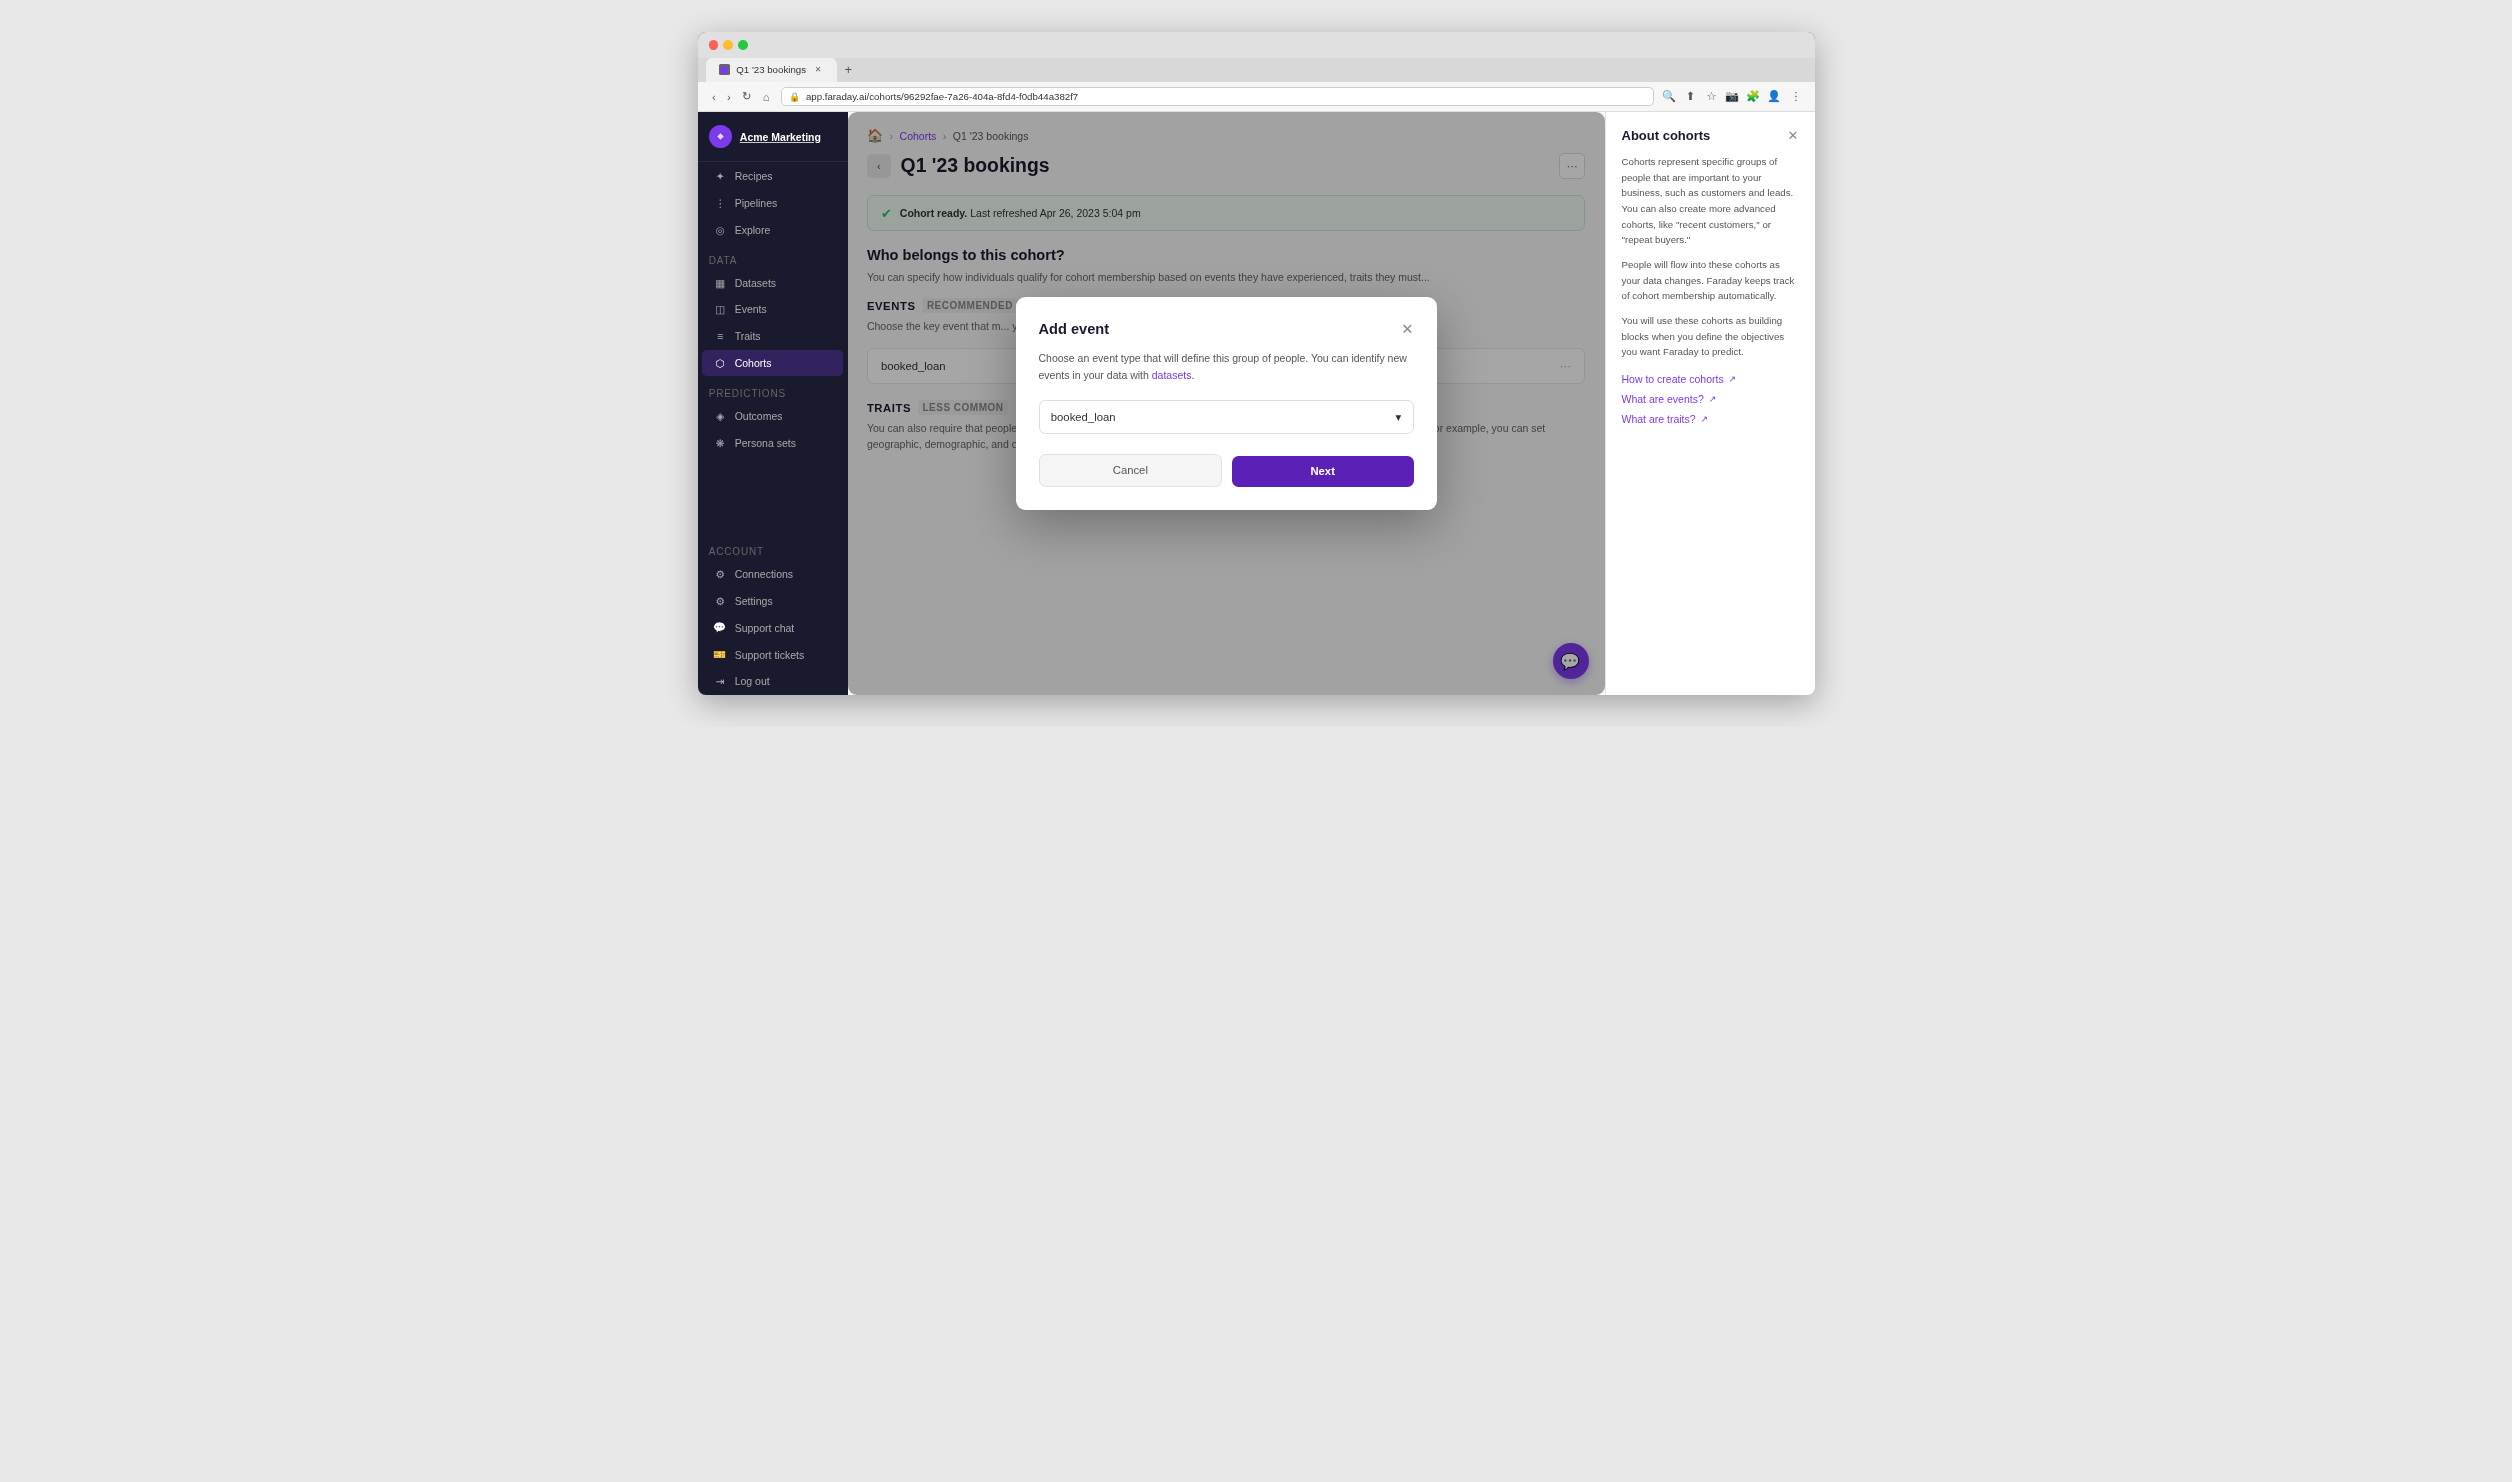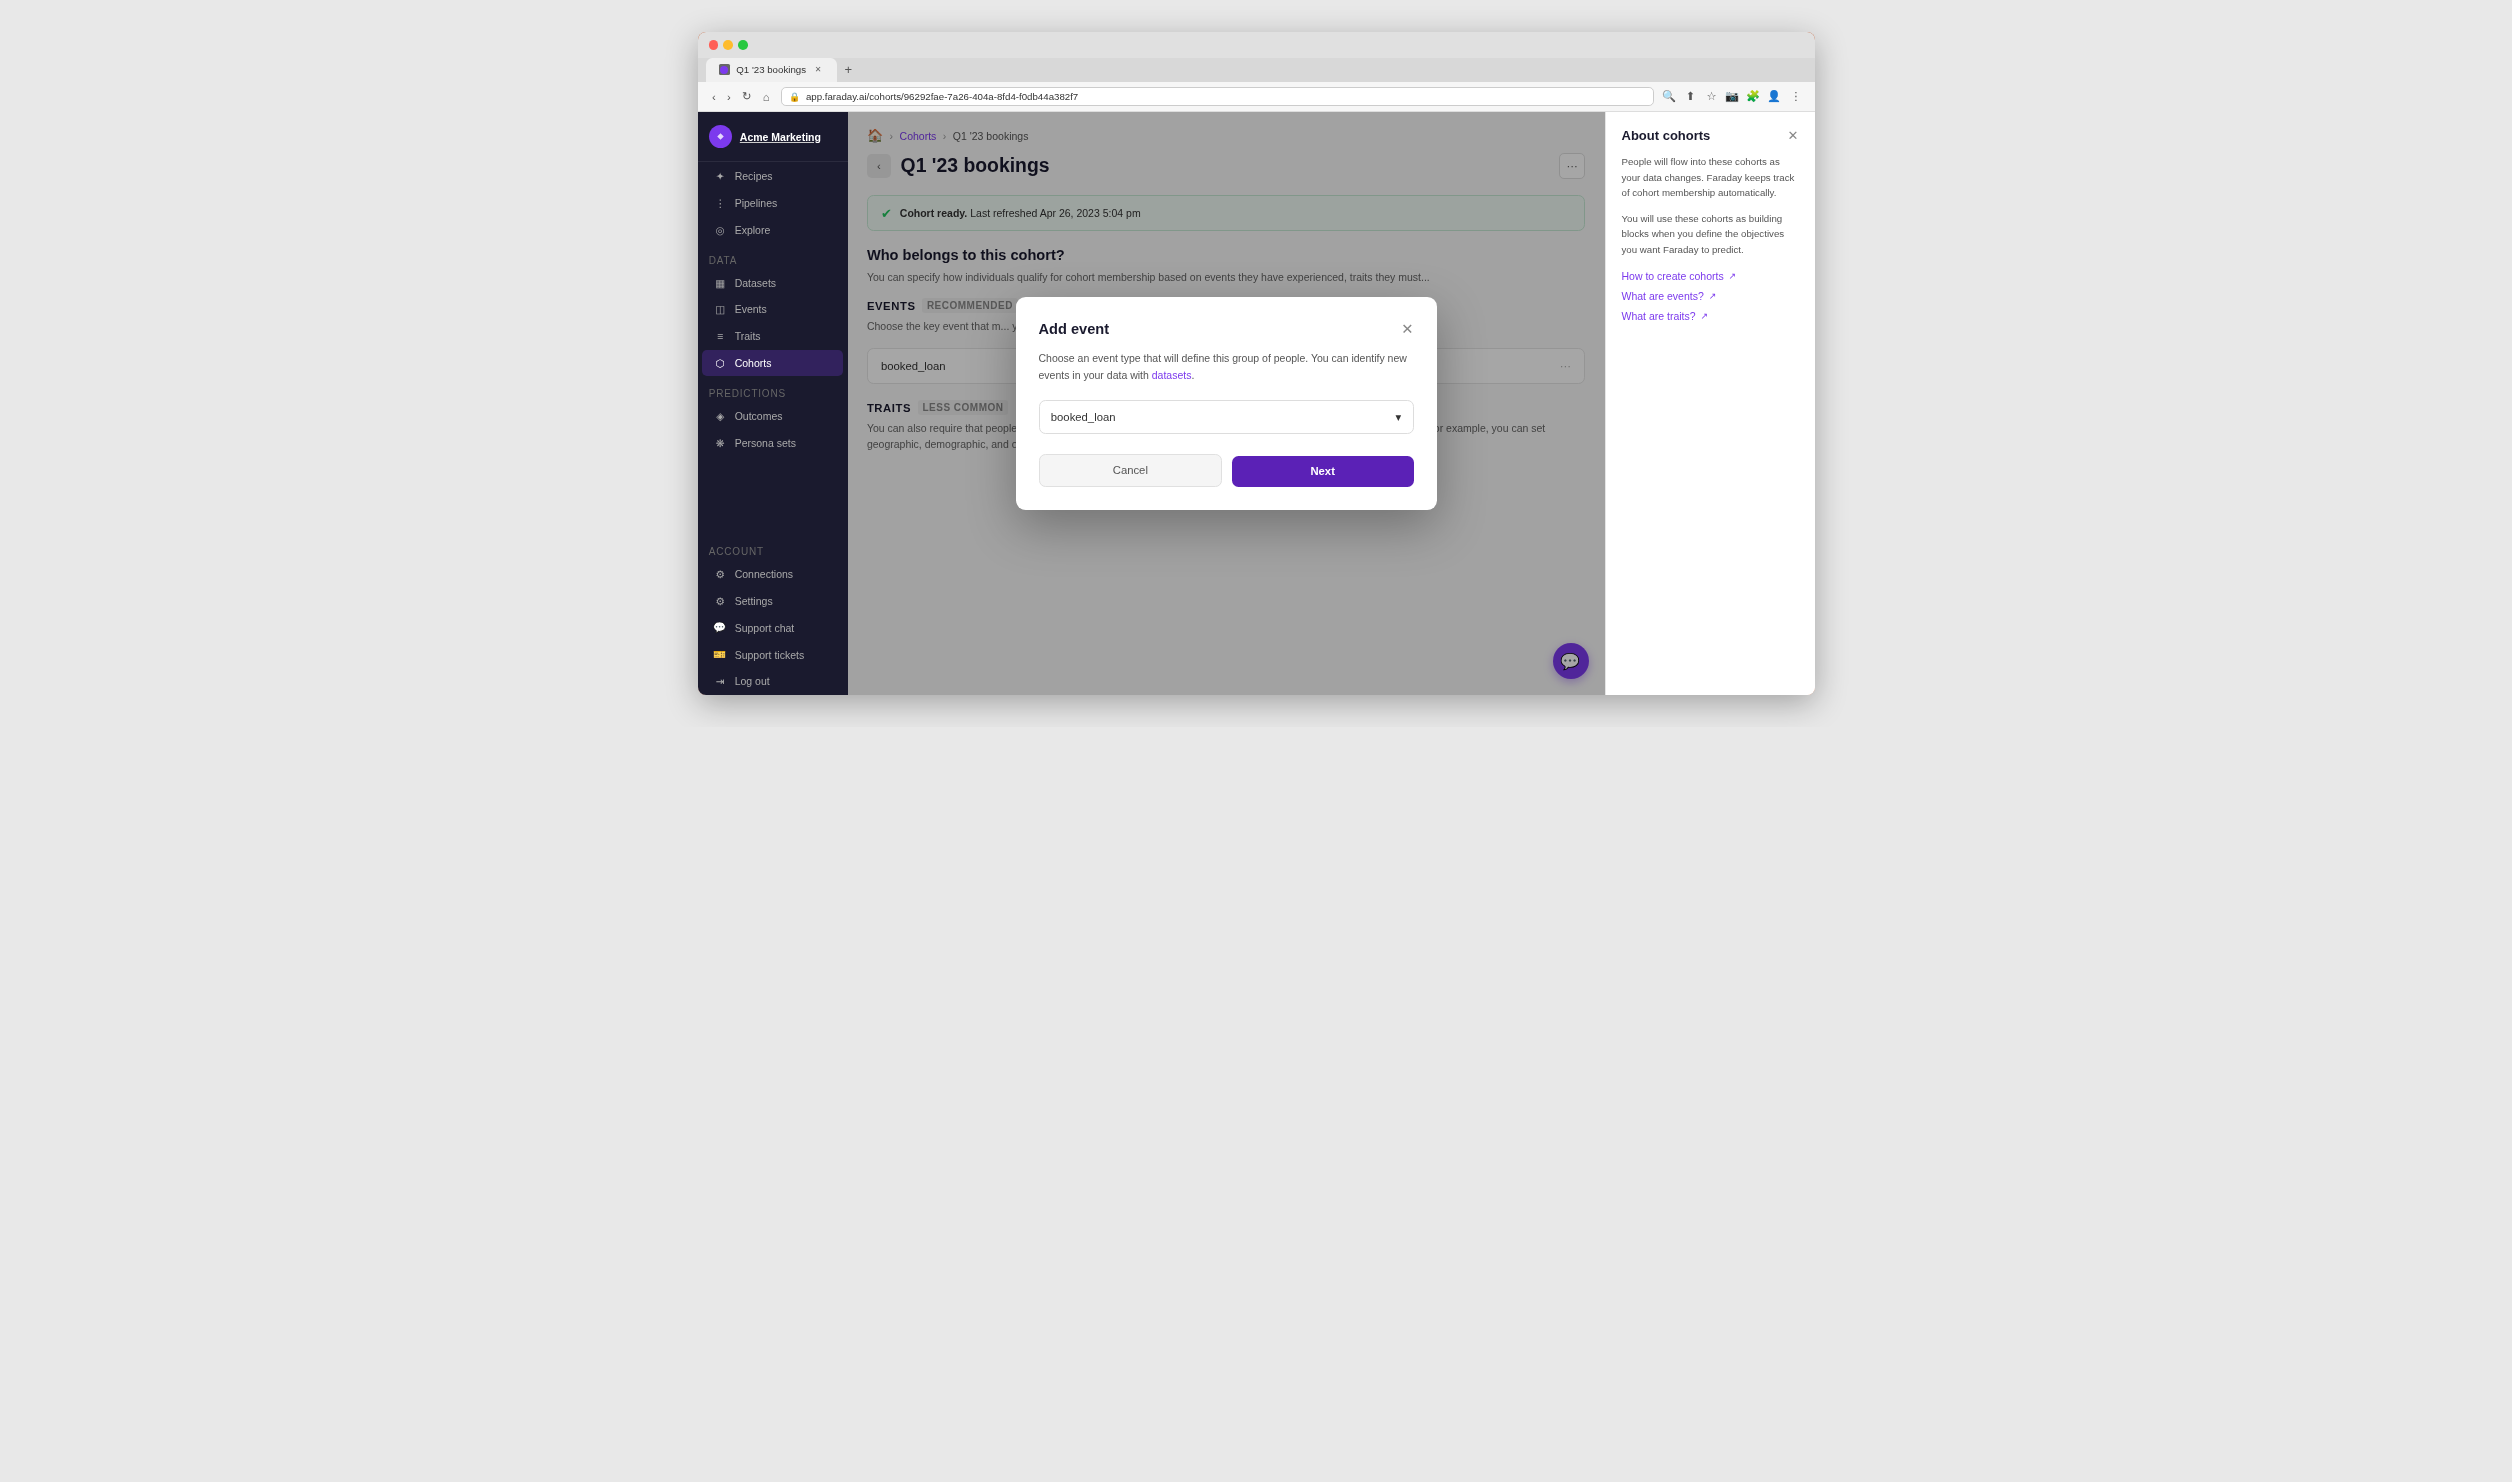--- a/index.html
+++ b/index.html
@@ -337,20 +337,21 @@
 
     
     .modal-overlay {
       position: absolute;
       top: 0; left: 0; right: 0; bottom: 0;
       background: rgba(0,0,0,0.35);
       display: flex;
       align-items: center;
       justify-content: center;
       z-index: 100;
+      border-radius: 9px;
     }
 
     .modal {
       background: #fff;
       border-radius: 9.7px;
       padding: 23px;
       width: 421px;
       box-shadow: 0 16px 49px rgba(0,0,0,0.3);
     }
 
@@ -653,20 +654,21 @@
 
     </div>
 
     <div class="right-panel">
       <div class="panel-header">
         <h3 class="panel-title">About cohorts</h3>
         <span class="panel-close">✕</span>
       </div>
 
       <div class="panel-body">
+        <p>Cohorts represent specific groups of people that are important to your business, such as customers and leads. You can also create more advanced cohorts, like "recent customers," or "repeat buyers."</p>
         <p>People will flow into these cohorts as your data changes. Faraday keeps track of cohort membership automatically.</p>
         <p>You will use these cohorts as building blocks when you define the objectives you want Faraday to predict.</p>
       </div>
 
       <div style="margin-top: 13px;">
         <div class="panel-link">
           <span>How to create cohorts</span>
           <span class="panel-link-icon">↗</span>
         </div>
         <div class="panel-link">

